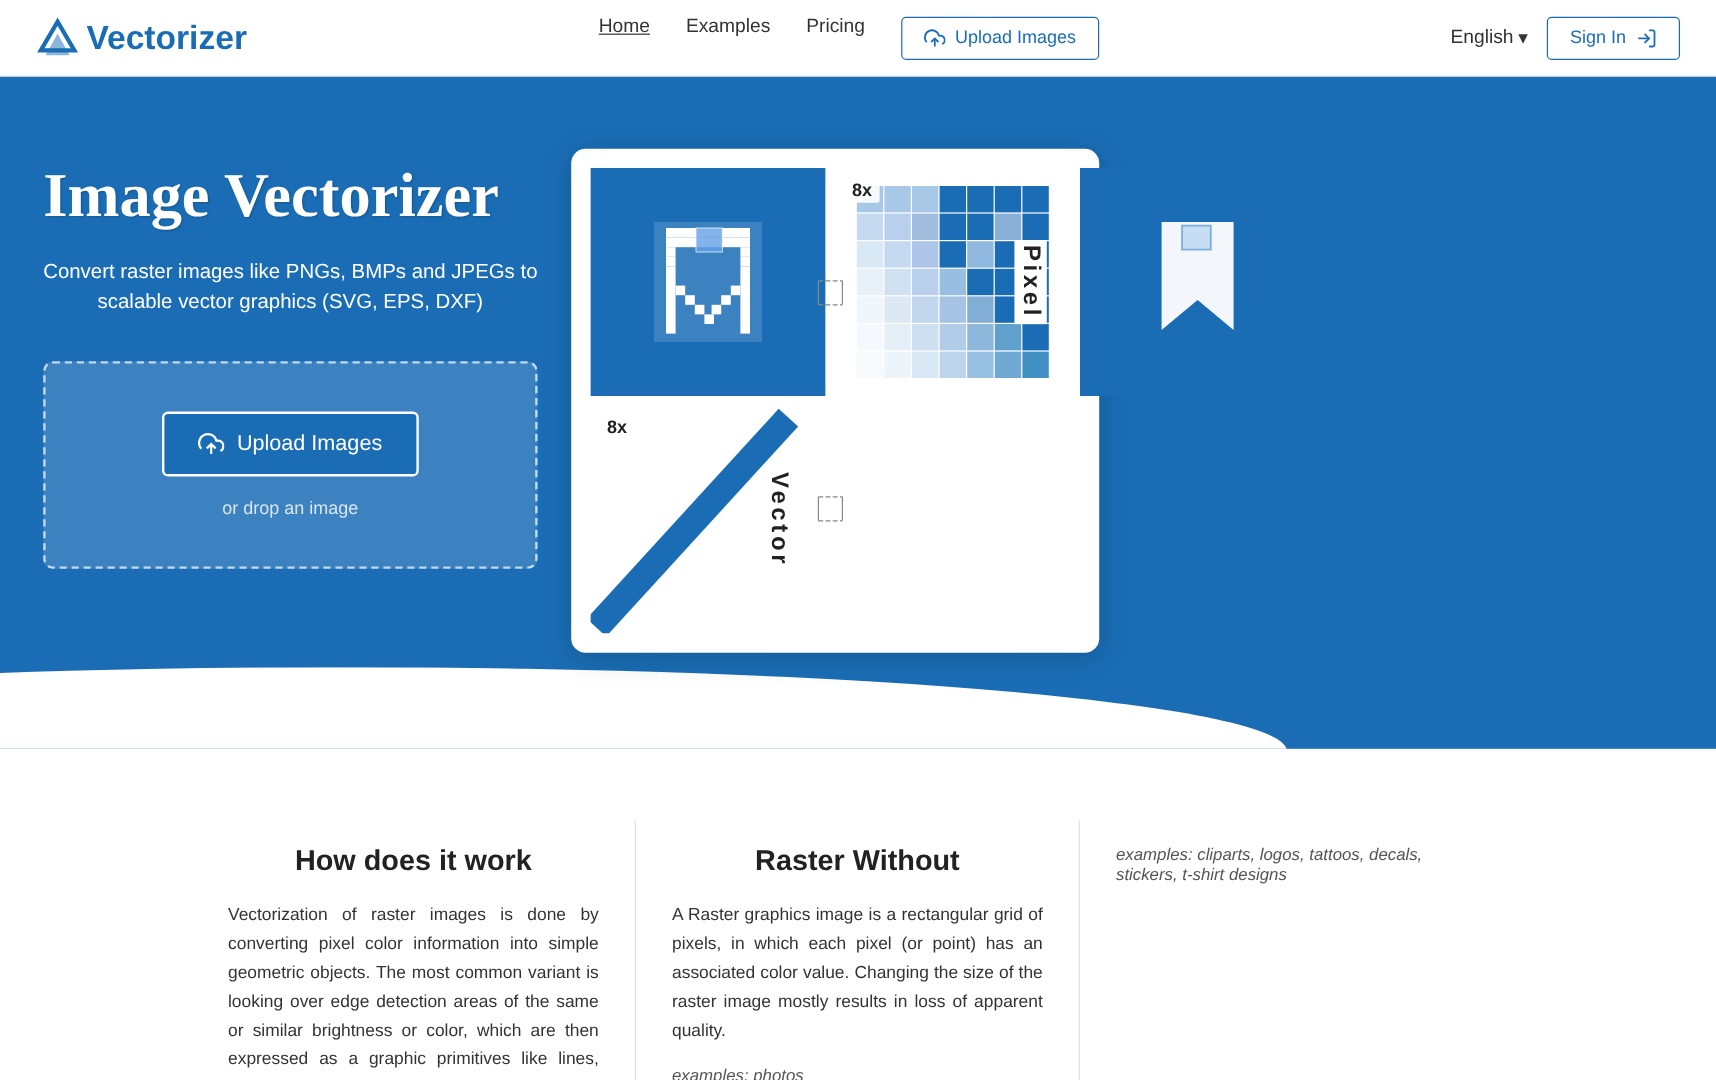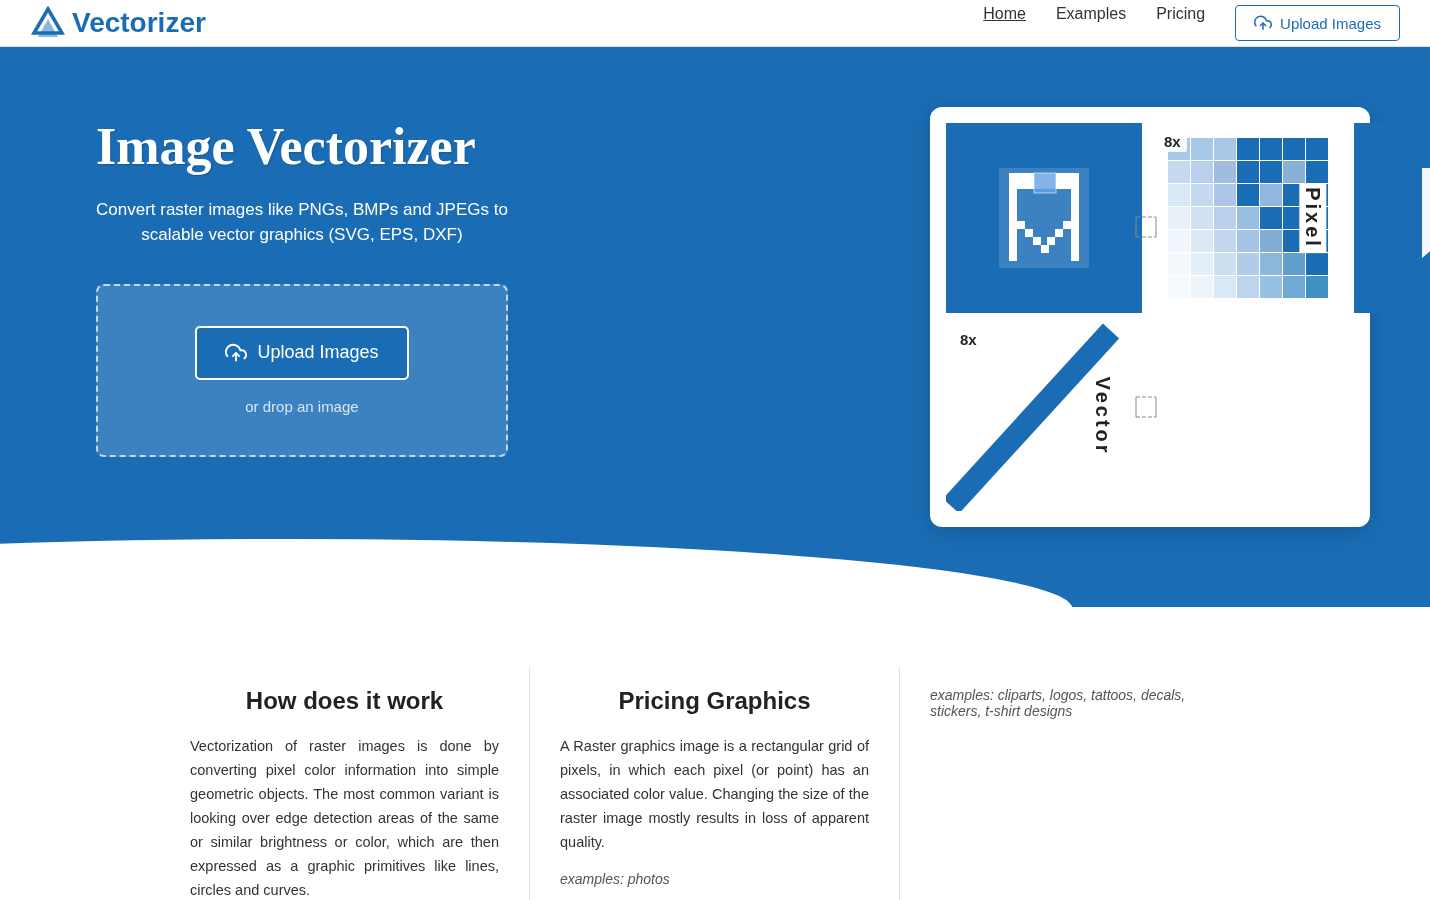--- a/index.html
+++ b/index.html
@@ -4,21 +4,21 @@
   <style>
     * { margin: 0; padding: 0; box-sizing: border-box; }
     body { font-family: Arial, Helvetica, sans-serif; background: #fff; width: 1430px; overflow-x: hidden; }
 
     
     header {
       display: flex;
       align-items: center;
       justify-content: space-between;
       padding: 0 30px;
-      height: 47px;
+      height: 64px;
       border-bottom: 1px solid #e0e0e0;
       background: #fff;
     }
     .logo-wrap { display: flex; align-items: center; gap: 6px; }
     .logo-text { font-size: 28px; font-weight: 700; color: #1a6db5; font-family: Arial, sans-serif; }
     .logo-icon { width: 36px; height: 36px; }
     nav { display: flex; align-items: flex-start; gap: 30px; }
     nav a { text-decoration: none; color: #333; font-size: 16px; }
     nav a.active { text-decoration: underline; }
     .nav-upload-btn {
@@ -36,26 +36,26 @@
       display: flex; align-items: center; gap: 8px;
       border: 1.5px solid #1a6db5; border-radius: 4px;
       padding: 8px 18px; color: #1a6db5; font-size: 15px;
       background: #fff; cursor: pointer;
     }
 
     
     .hero {
       background: #1a6db5;
       position: relative;
-      padding: 50px 60px 80px 96px;
+      padding: 50px 60px 80px 36px;
       display: flex;
       align-items: flex-start;
-      justify-content: space-between;
       min-height: 500px;
       overflow: hidden;
+      gap: 28px;
     }
     .hero::after {
       content: '';
       position: absolute;
       bottom: -2px;
       left: 0;
       width: 100%;
       height: 70px;
       background: #fff;
       clip-path: ellipse(55% 100% at 20% 100%);
@@ -201,20 +201,34 @@
     <button class="nav-upload-btn">
       <svg width="18" height="18" viewBox="0 0 24 24" fill="none" stroke="#1a6db5" stroke-width="2">
         <polyline points="16 16 12 12 8 16"></polyline>
         <line x1="12" y1="12" x2="12" y2="21"></line>
         <path d="M20.39 18.39A5 5 0 0 0 18 9h-1.26A8 8 0 1 0 3 16.3"></path>
       </svg>
       <span>Upload Images</span>
     </button>
   </nav>
 
+  <div class="header-right">
+    <button class="lang-btn">
+      <span>English</span>
+      <span>▾</span>
+    </button>
+    <button class="signin-btn">
+      <span>Sign In</span>
+      <svg width="18" height="18" viewBox="0 0 24 24" fill="none" stroke="#1a6db5" stroke-width="2">
+        <path d="M15 3h4a2 2 0 0 1 2 2v14a2 2 0 0 1-2 2h-4"></path>
+        <polyline points="10 17 15 12 10 7"></polyline>
+        <line x1="15" y1="12" x2="3" y2="12"></line>
+      </svg>
+    </button>
+  </div>
 </header>
 
 <section class="hero">
   <div class="hero-left">
     <h1 class="hero-title">Image Vectorizer</h1>
     <p class="hero-subtitle">Convert raster images like PNGs, BMPs and JPEGs to<br>scalable vector graphics (SVG, EPS, DXF)</p>
     <div class="upload-dropzone">
       <button class="upload-main-btn">
         <svg width="22" height="22" viewBox="0 0 24 24" fill="none" stroke="#fff" stroke-width="2">
           <polyline points="16 16 12 12 8 16"></polyline>
@@ -366,21 +380,21 @@
 <section class="features">
 
   <div class="feature-card">
     <h2 class="feature-title">How does it work</h2>
     <p class="feature-text">Vectorization of raster images is done by converting pixel color information into simple geometric objects. The most common variant is looking over edge detection areas of the same or similar brightness or color, which are then expressed as a graphic primitives like lines, circles and curves.</p>
     <p class="feature-example"></p>
 
   </div>
 
   <div class="feature-card">
-    <h2 class="feature-title">Pricing Graphics</h2>
+    <h2 class="feature-title">Raster Without</h2>
     <p class="feature-text">A Raster graphics image is a rectangular grid of pixels, in which each pixel (or point) has an associated color value. Changing the size of the raster image mostly results in loss of apparent quality.</p>
     <p class="feature-example">examples: photos</p>
 
   </div>
 
   <div class="feature-card">
     <p class="feature-example">examples: cliparts, logos, tattoos, decals, stickers, t-shirt designs</p>
 
   </div>
 </section>

